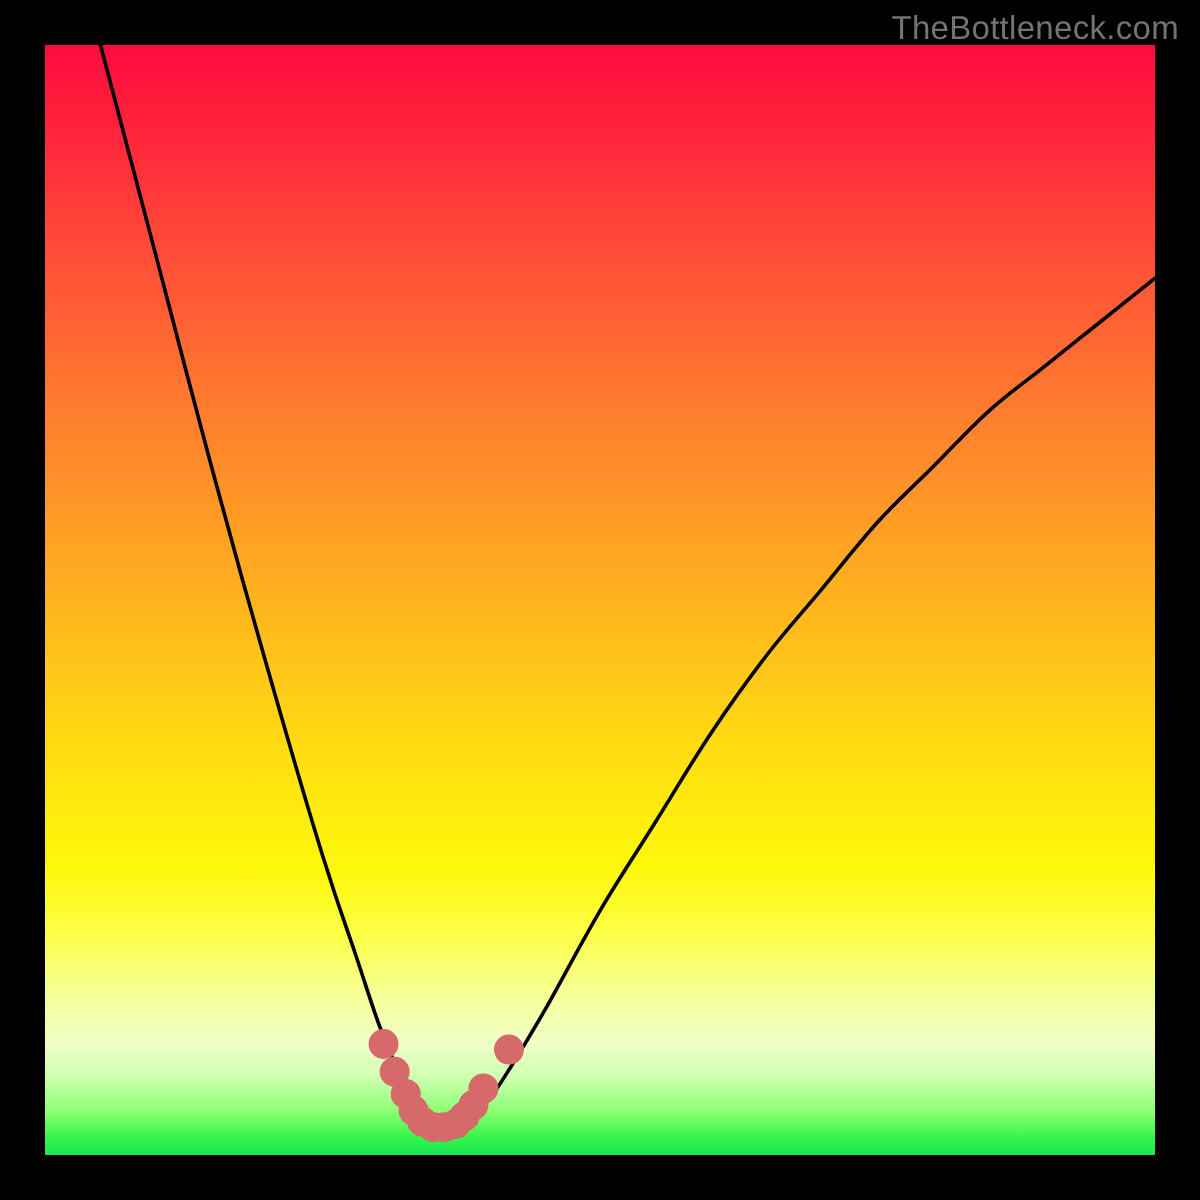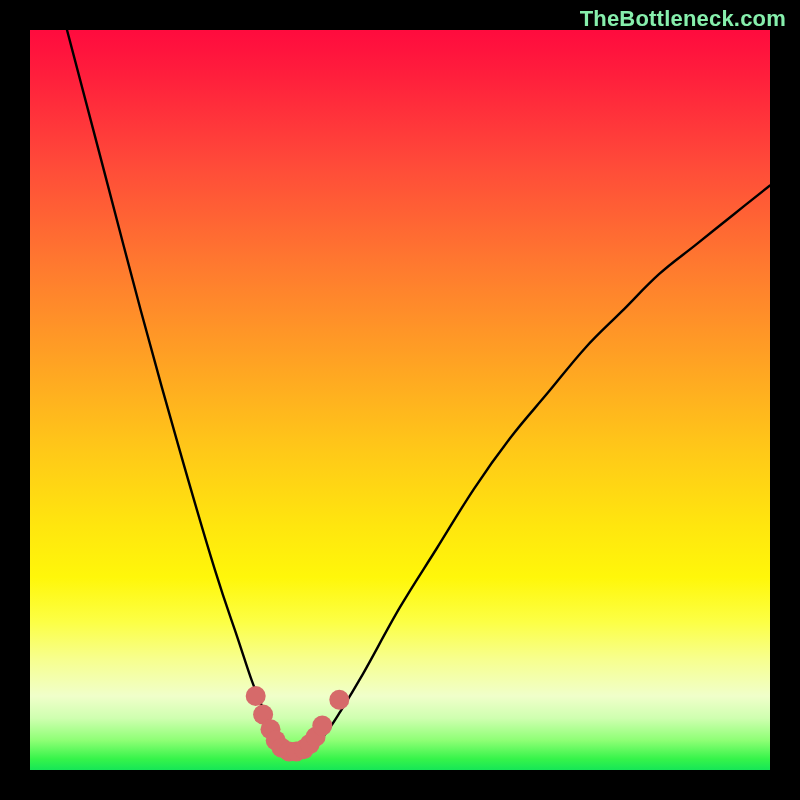--- a/index.html
+++ b/index.html
@@ -39,23 +39,23 @@
       #cfffb0 93%,
       #8eff75 96%,
       #36f44a 98.5%,
       #16e657 100%
     );
   }
   .watermark {
     position: absolute;
     top: 6px;
     right: 14px;
-    color: #86efac;
+    color: #737373;
     font-size: 22px;
-    font-weight: 700;
+    font-weight: 400;
     letter-spacing: 0.2px;
     user-select: none;
   }
   svg.curves {
     position: absolute;
     inset: 0;
   }
 </style>
 </head>
 <body>

